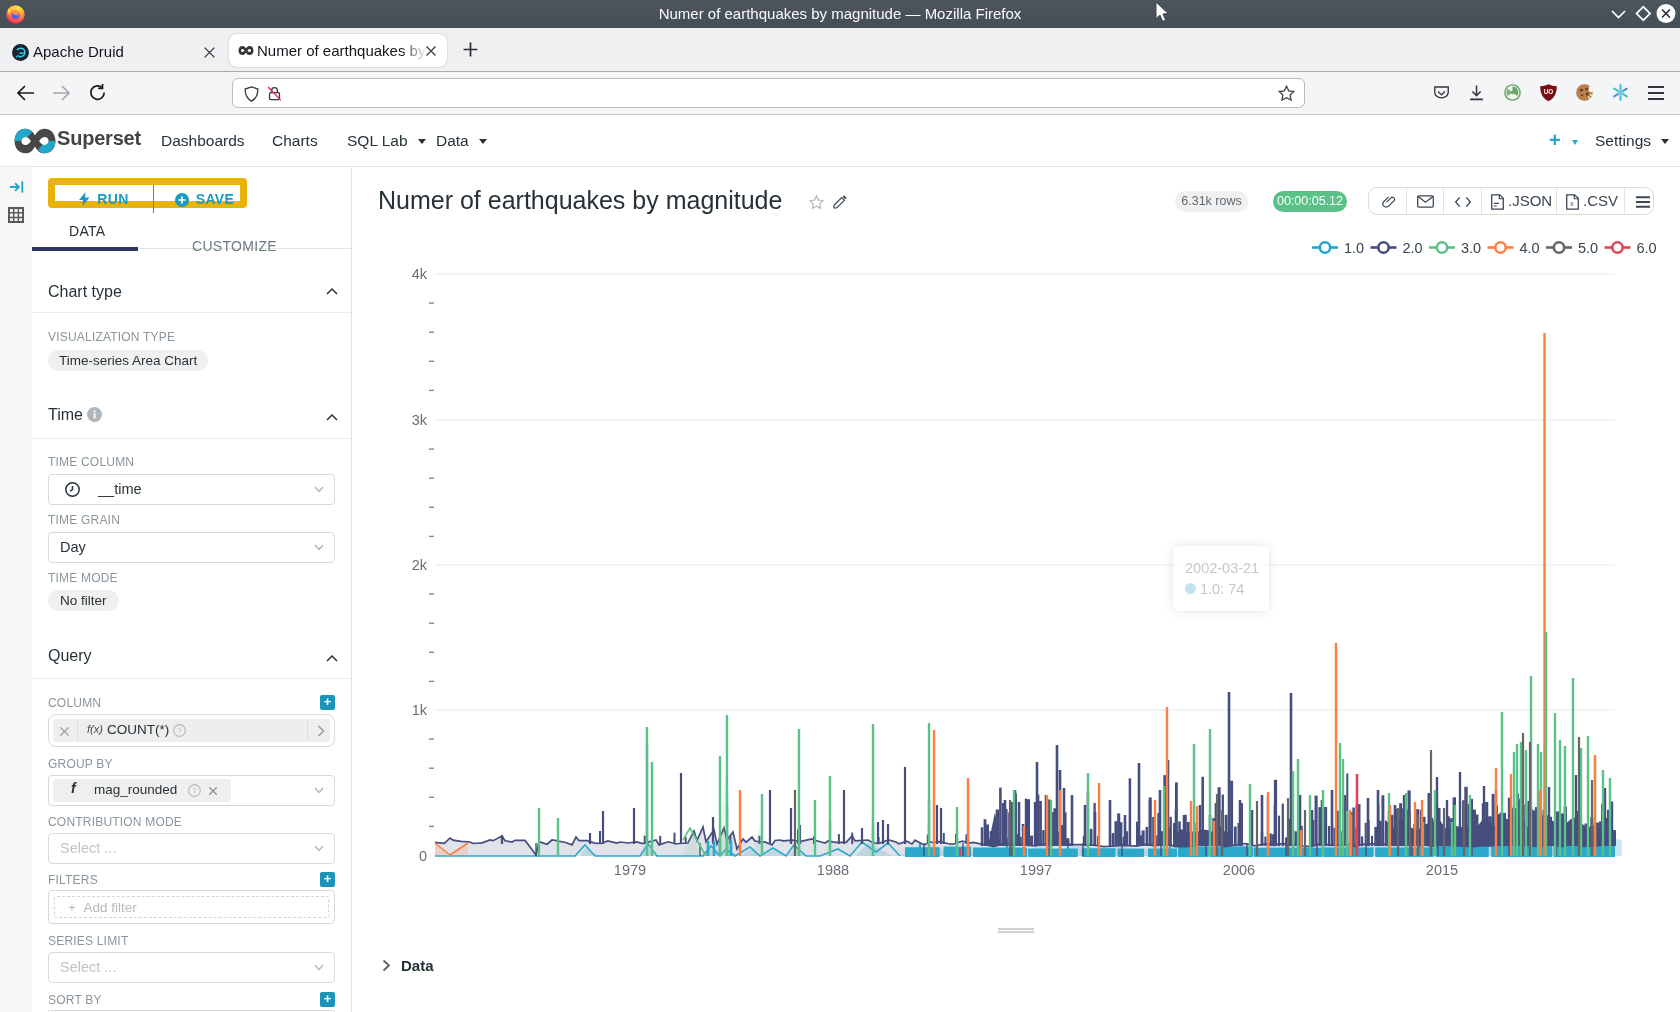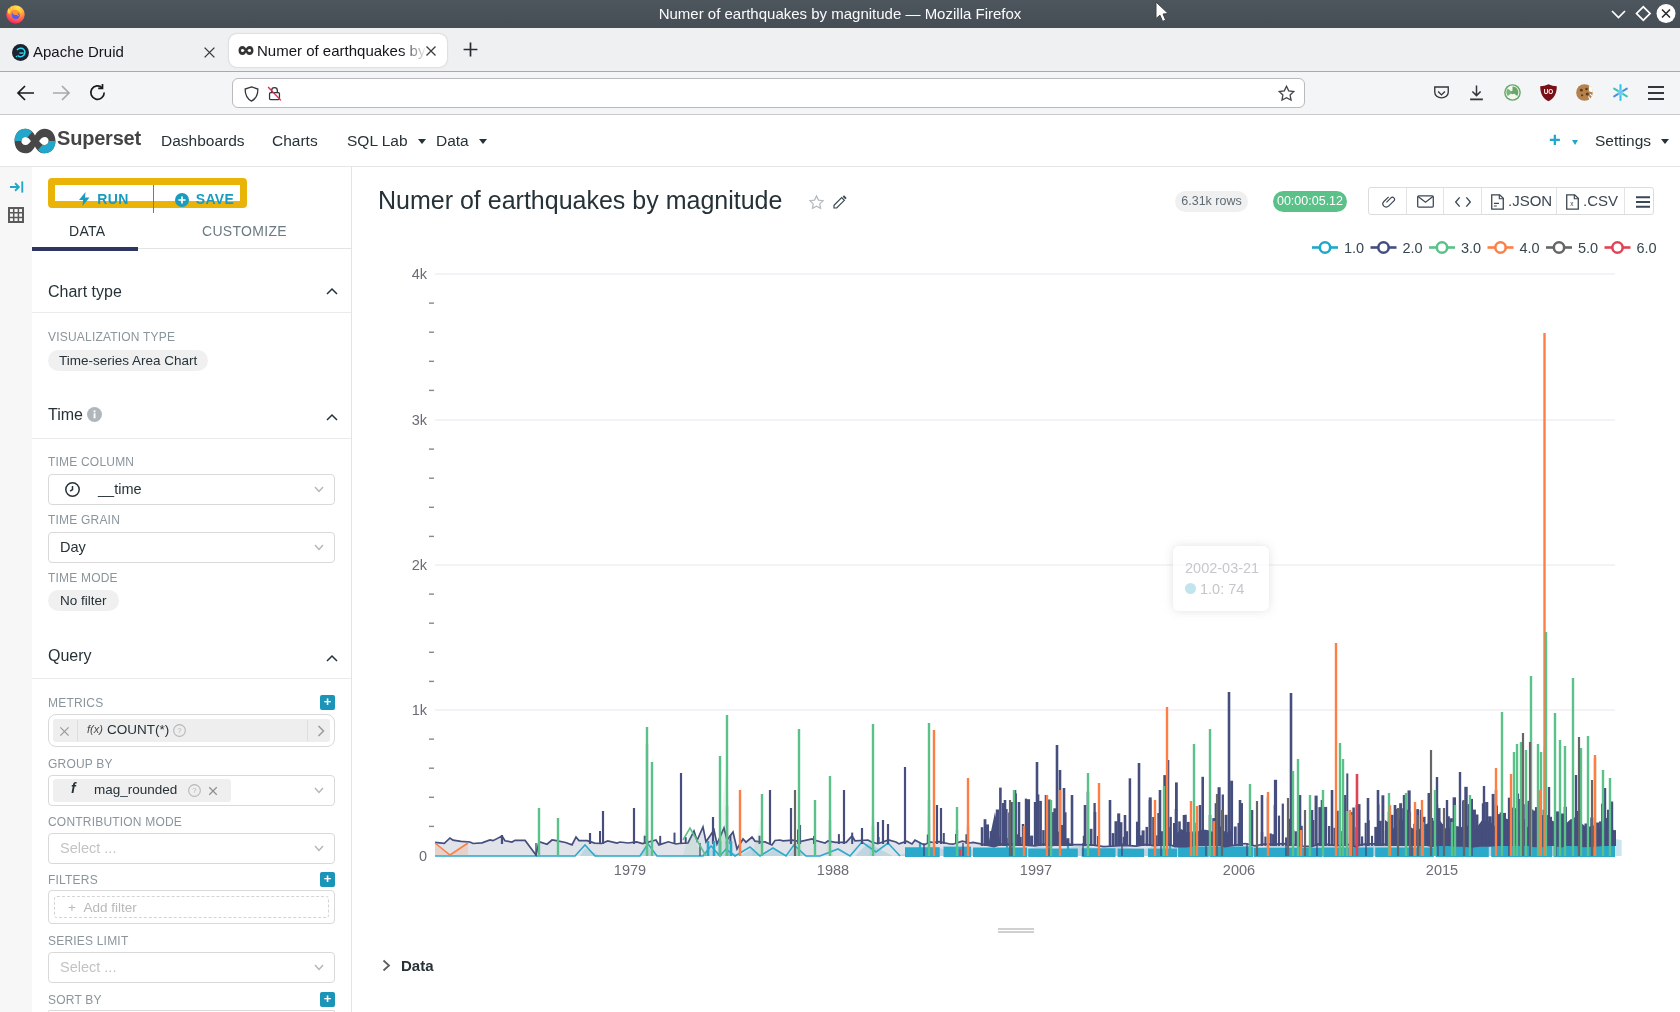--- a/index.html
+++ b/index.html
@@ -193,21 +193,21 @@
           <path d="M6.5 0 L0 8 h4 L3.5 14 L10.5 5.5 h-4.5 Z" fill="#1a9bbf"></path>
         </svg>RUN</div>
     <div class="half" style="left:100px;">
       <svg style="vertical-align:-3px;margin-right:7px" width="14" height="14" viewBox="0 0 14 14">
           <circle cx="7" cy="7" r="7" fill="#1a9bbf"></circle>
           <path d="M7 3.4 v7.2 M3.4 7 h7.2" stroke="#fff" stroke-width="1.7"></path>
         </svg>SAVE</div>
   </div>
   <div class="ptabs">
     <span class="ptab" style="left:37px;color:#263238;">DATA</span>
-    <span class="ptab" style="left:170px;color:#6b7a83;">CUSTOMIZE</span>
+    <span class="ptab" style="left:160px;color:#6b7a83;margin-top:15px;">CUSTOMIZE</span>
   </div>
   <div class="inkbar"></div>
 
   <div style="position:absolute;left:16px;top:116px;" class="seclabel">Chart type</div>
   <svg style="position:absolute;left:294px;top:120px" width="12" height="8" viewBox="0 0 12 8">
       <path d="M1 7 L6 2 L11 7" stroke="#263238" stroke-width="1.5" fill="none"></path>
     </svg>
   <div style="position:absolute;left:0;top:145px;width:319px;border-top:1px solid #ebebeb;"></div>
 
   <div class="ctrl-label" style="position:absolute;left:16px;top:163px;">VISUALIZATION TYPE</div>
@@ -243,21 +243,21 @@
   </div>
   <div class="ctrl-label" style="position:absolute;left:16px;top:404px;">TIME MODE</div>
   <div class="pill" style="position:absolute;left:16px;top:423px;padding:3px 12px;">No filter</div>
 
   <div style="position:absolute;left:16px;top:480px;" class="seclabel">Query</div>
   <svg style="position:absolute;left:294px;top:487px" width="12" height="8" viewBox="0 0 12 8">
       <path d="M1 7 L6 2 L11 7" stroke="#263238" stroke-width="1.5" fill="none"></path>
     </svg>
   <div style="position:absolute;left:0;top:511px;width:319px;border-top:1px solid #ebebeb;"></div>
 
-  <div class="ctrl-label" style="position:absolute;left:16px;top:529px;">METRICS</div>
+  <div class="ctrl-label" style="position:absolute;left:16px;top:529px;">COLUMN</div>
   <div class="plusbtn" style="top:528px;">+</div>
   <div style="position:absolute;left:16px;top:547px;width:287px;height:33px;border:1px solid #d9d9d9;border-radius:8px;">
     <div style="position:absolute;left:4px;top:4px;right:4px;bottom:4px;background:#eee;border-radius:3px;"></div>
     <svg style="position:absolute;left:10px;top:11px" width="11" height="11" viewBox="0 0 12 12">
         <path d="M1.5 1.5 l9 9 M10.5 1.5 l-9 9" stroke="#9d9d9d" stroke-width="1.5"></path>
       </svg>
     <div style="position:absolute;left:28px;top:5px;bottom:5px;width:1px;background:#ddd;"></div>
     <span style="position:absolute;left:38px;top:8px;font-size:11px;font-style:italic;color:#4a4a4a;">f(x)</span>
     <span style="position:absolute;left:58px;top:7px;font-size:13.5px;color:#263238;">COUNT(*)</span>
     <svg style="position:absolute;left:124px;top:9px" width="13" height="13" viewBox="0 0 14 14">
@@ -320,21 +320,21 @@
       <path d="M12 2.8 l2.8 5.8 6.4 .9 -4.6 4.5 1.1 6.3 -5.7 -3 -5.7 3 1.1 -6.3 -4.6 -4.5 6.4 -.9 Z" fill="none" stroke="#b4bcc0" stroke-width="1.8"></path>
     </svg>
   <svg style="position:absolute;left:479px;top:27px" width="16" height="16" viewBox="0 0 24 24">
       <path d="M3 21 v-4 L14.5 5.5 l4 4 L7 21 Z" fill="none" stroke="#37474f" stroke-width="1.8"></path>
       <path d="M16 4 l2 -2 4 4 -2 2 Z" fill="#37474f"></path>
     </svg>
 
   <div style="position:absolute;left:822px;top:24px;width:73px;height:21px;background:#f0f0f0;border-radius:11px;font-size:12.5px;color:#5f6b74;line-height:21px;text-align:center;">6.31k rows</div>
   <div style="position:absolute;left:920px;top:24px;width:74px;height:21px;background:#5ac189;border-radius:11px;font-size:12.5px;color:#fff;line-height:21px;text-align:center;">00:00:05.12</div>
 
-  <div style="position:absolute;left:1015px;top:20px;width:286px;height:28px;border:1px solid #dcdcdc;border-radius:3px;background:#fff;">
+  <div style="position:absolute;left:1015px;top:20px;width:286px;height:28px;border:1px solid #dcdcdc;border-radius:9px;background:#fff;">
     <div style="position:absolute;left:37px;top:0;bottom:0;width:1px;background:#e3e3e3;"></div>
     <div style="position:absolute;left:74px;top:0;bottom:0;width:1px;background:#e3e3e3;"></div>
     <div style="position:absolute;left:112px;top:0;bottom:0;width:1px;background:#e3e3e3;"></div>
     <div style="position:absolute;left:187px;top:0;bottom:0;width:1px;background:#e3e3e3;"></div>
     <div style="position:absolute;left:255px;top:0;bottom:0;width:1px;background:#e3e3e3;"></div>
     <svg style="position:absolute;left:11px;top:6px" width="16" height="15" viewBox="0 0 24 24">
         <path d="M9.5 13.5 l7.2 -7.2 a3.3 3.3 0 0 1 4.7 4.7 l-8.5 8.5 a5.3 5.3 0 0 1 -7.5 -7.5 L13 4.5" fill="none" stroke="#3b4754" stroke-width="1.9"></path>
       </svg>
     <svg style="position:absolute;left:48px;top:7px" width="17" height="13" viewBox="0 0 24 18">
         <rect x="1" y="1" width="22" height="16" rx="1.5" fill="none" stroke="#3b4754" stroke-width="1.8"></rect>

